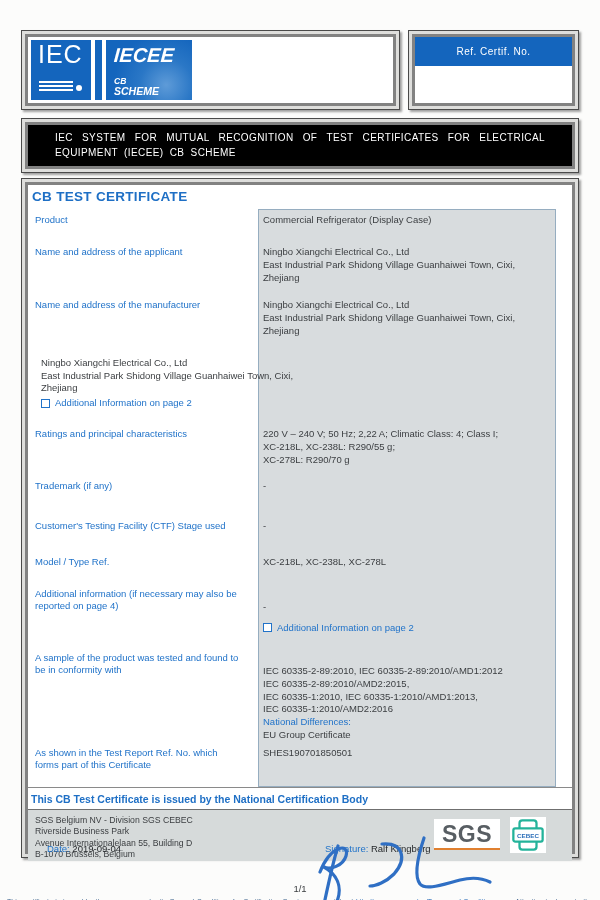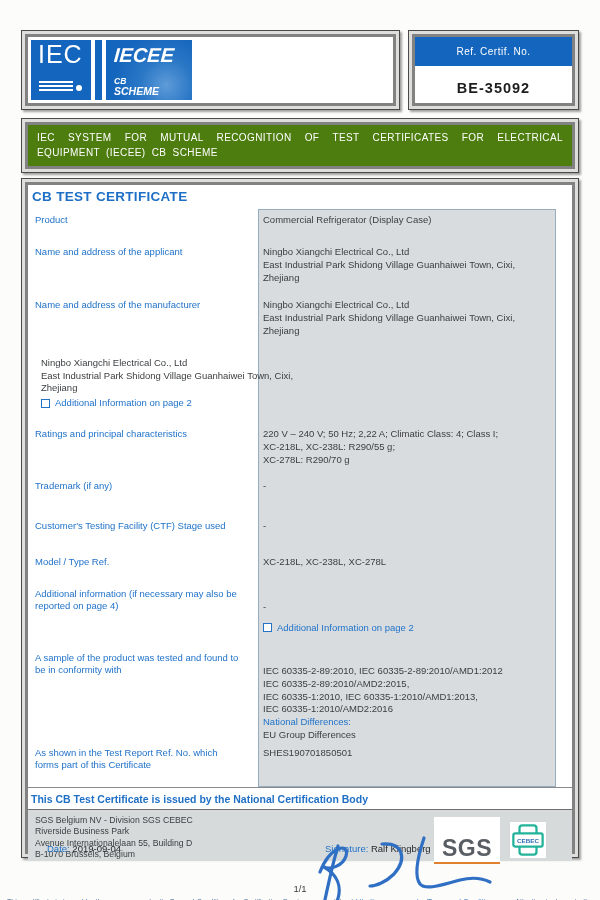--- a/index.html
+++ b/index.html
@@ -21,21 +21,21 @@
   .iecee-main { font-size:20px; font-weight:bold; font-style:italic; letter-spacing:0; transform:skewX(-4deg); line-height:1; }
   .iecee-cb { font-size:8.5px; font-weight:bold; font-style:italic; margin-top:12px; line-height:1.1; }
   .iecee-scheme { font-size:10.5px; font-weight:bold; font-style:italic; line-height:1.1; }
   .ref-box { width:171px; display:flex; flex-direction:column; }
   .ref-label { background:#1465bd; color:#fff; font-size:10px; text-align:center;
                height:29px; line-height:29px; margin:6px; margin-bottom:0; letter-spacing:.5px; }
   .ref-value { flex:1; display:flex; align-items:center; justify-content:center;
                font-size:14.5px; font-weight:bold; color:#1d1d1d; letter-spacing:1px; }
   
   .banner { margin:8px 21px 0 21px; height:55px; padding:6px; }
-  .banner-inner { background:#4d7c0f; width:100%; height:100%; color:#fff; padding:5px 9px;
+  .banner-inner { background:#000000; width:100%; height:100%; color:#fff; padding:5px 27px;
                   font-size:10px; letter-spacing:.4px; word-spacing:3px; line-height:1.5; text-align:justify; }
   
   .main { margin:5px 21px 0 21px; height:680px; padding:6px 6px 0 6px; display:flex; flex-direction:column; }
   .cert-title { color:#1e6fc5; font-weight:bold; font-size:13.5px; letter-spacing:.3px; padding:4px 2px 5px 4px; }
   .content { position:relative; }
   .value-panel { position:absolute; left:230px; top:0; width:298px; height:100%;
                  background:#d8dcde; border:1px solid #96adc0; }
   .row { display:flex; position:relative; }
   .lab { width:222px; padding:5px 8px 2px 7px; color:#2173c9; font-size:9.5px; line-height:1.3;
          display:flex; flex-direction:column; }
@@ -49,21 +49,21 @@
   .cbline.spaced { margin-top:8px; }
   .checkbox { width:9px; height:9px; border:1px solid #2173c9; background:#fff; flex:none; }
   .nd-label { color:#2173c9; }
   .issuer { color:#1e6fc5; font-weight:bold; font-size:10.5px; padding:5px 2px 4px 3px;
             border-top:1px solid #8a8a8a; }
   
   .ncb { flex:1; position:relative; background:#d6dada; border-top:1px solid #6f6f6f; }
   .ncb-address { padding:5px 0 0 7px; font-size:8.7px; line-height:1.32; color:#3b3e41; white-space:pre-line; width:300px; }
   .logos { position:absolute; top:7px; right:26px; display:flex; gap:10px; align-items:center; }
   .sgs { background:#fff; color:#585e63; font-weight:bold; font-size:23px; letter-spacing:.5px;
-         line-height:1; padding:20px 8px 2px 8px; border-bottom:2px solid #e08030; }
+         line-height:1; padding:4px 8px 2px 8px; border-bottom:2px solid #e08030; }
   .cebec-wrap { width:36px; height:36px; background:#fff; display:flex; align-items:center; justify-content:center; }
   .sig-svg { position:absolute; left:258px; top:22px; width:215px; height:98px; z-index:2; }
   .ncb-bottom { position:absolute; bottom:7px; left:12px; right:0; display:flex; font-size:9.5px; }
   .date-cell { padding-left:7px; width:285px; }
   .blab { color:#2173c9; } .bval { color:#26292c; }
   
   .pagenum { text-align:center; font-size:9.5px; color:#3b3e41; margin-top:25px; }
   .legal { margin:3px 7px 0 7px; font-size:7px; line-height:1.5; color:#476b92; text-align:justify; }
   .legal .link { color:#2a6db8; text-decoration:underline; }
 </style>
@@ -79,21 +79,20 @@
     </div>
     <div class="logo-bar"></div>
     <div class="iecee-logo">
       <div class="iecee-main">IECEE</div>
       <div class="iecee-cb">CB</div>
       <div class="iecee-scheme">SCHEME</div>
     </div>
   </div>
   <div class="frame ref-box">
     <div class="ref-label">Ref. Certif. No.</div>
-    <div class="ref-value">BE-35092</div>
   </div>
 </div>
 
 <div class="frame banner">
   <div class="banner-inner">IEC SYSTEM FOR MUTUAL RECOGNITION OF TEST CERTIFICATES FOR ELECTRICAL EQUIPMENT (IECEE) CB SCHEME</div>
 </div>
 
 <div class="frame main">
   <div class="cert-title">CB TEST CERTIFICATE</div>
 
@@ -165,21 +164,21 @@
     </div>
 
     <div class="row h10">
       <div class="lab">A sample of the product was tested and found to be in conformity with</div>
       <div class="val">
         <span>IEC 60335-2-89:2010, IEC 60335-2-89:2010/AMD1:2012
 IEC 60335-2-89:2010/AMD2:2015,
 IEC 60335-1:2010, IEC 60335-1:2010/AMD1:2013,
 IEC 60335-1:2010/AMD2:2016</span>
         <span class="nd-label">National Differences:</span>
-        <span>EU Group Differences</span>
+        <span>EU Group Certificate</span>
       </div>
     </div>
 
     <div class="row h11">
       <div class="lab">As shown in the Test Report Ref. No. which forms part of this Certificate</div>
       <div class="val">SHES190701850501</div>
     </div>
   </div>
 
   <div class="issuer">This CB Test Certificate is issued by the National Certification Body</div>

